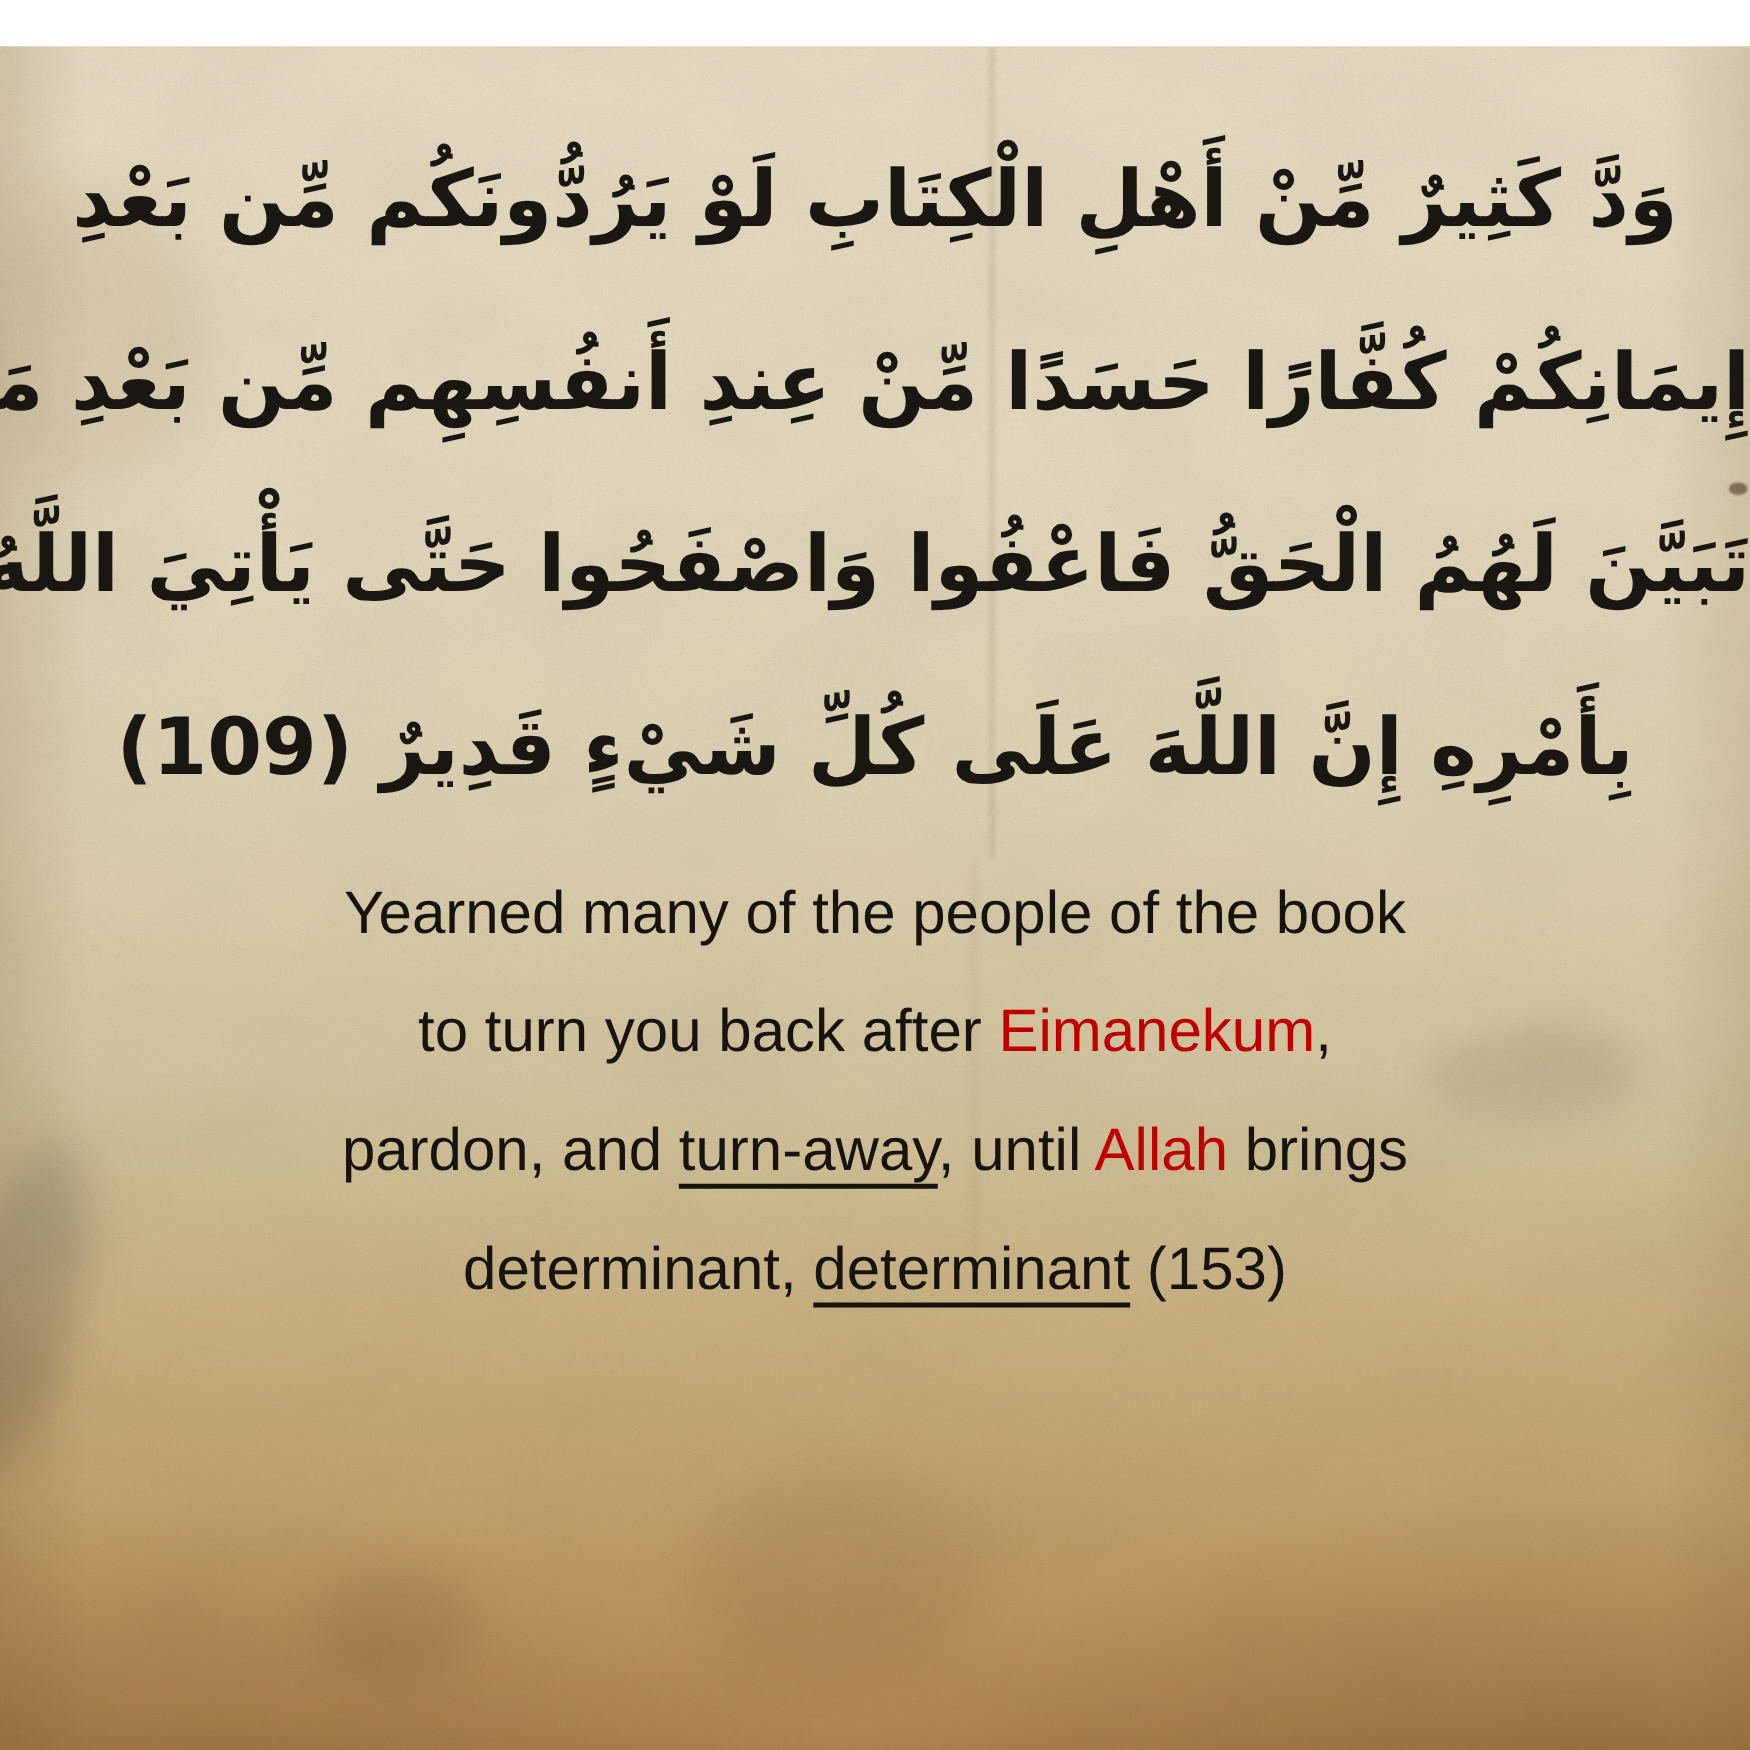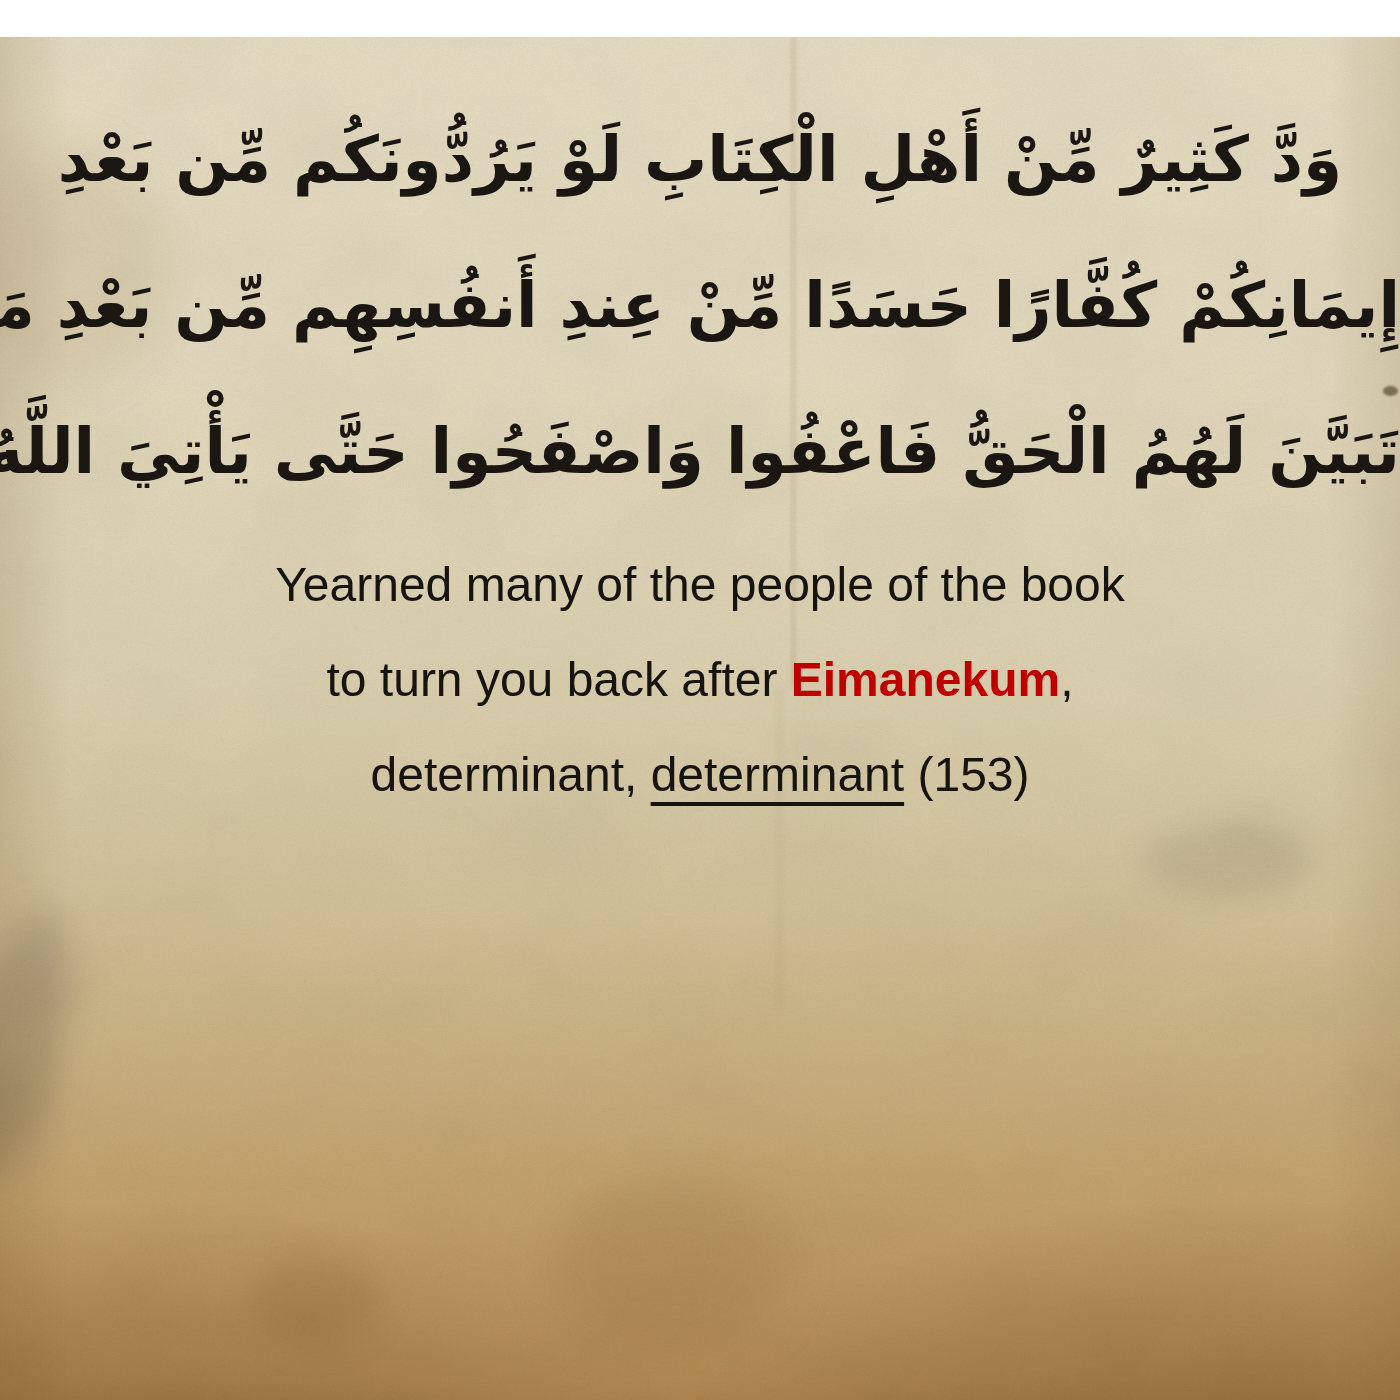--- a/index.html
+++ b/index.html
@@ -83,21 +83,21 @@
   .english-translation {
     margin-top: 12px;
     text-align: center;
     font-family: "Liberation Sans", "DejaVu Sans", sans-serif;
     font-size: 48px;
     line-height: 95px;
     color: #17130e;
   }
   .translation-line { white-space: nowrap; }
   .seg-normal { color: #17130e; }
-  .seg-red    { color: #c00000; font-weight: bold; }
+  .seg-red    { color: #c00000; font-weight: normal; }
   .seg-underline {
     color: #17130e;
     text-decoration: underline;
     text-underline-offset: 11px;
     text-decoration-thickness: 4px;
   }
 </style>
 </head>
 <body>
 
@@ -129,22 +129,24 @@
       <rect width="1400" height="1400" filter="url(#blotch)" opacity="0.10" style="mix-blend-mode:multiply"></rect>
     </svg>
   </div>
 
   <div class="content">
 
     <div class="arabic-verse" dir="rtl" lang="ar">
       <div class="arabic-line">وَدَّ كَثِيرٌ مِّنْ أَهْلِ الْكِتَابِ لَوْ يَرُدُّونَكُم مِّن بَعْدِ</div>
       <div class="arabic-line">إِيمَانِكُمْ كُفَّارًا حَسَدًا مِّنْ عِندِ أَنفُسِهِم مِّن بَعْدِ مَا</div>
       <div class="arabic-line">تَبَيَّنَ لَهُمُ الْحَقُّ فَاعْفُوا وَاصْفَحُوا حَتَّى يَأْتِيَ اللَّهُ</div>
+      <div class="arabic-line">بِأَمْرِهِ إِنَّ اللَّهَ عَلَى كُلِّ شَيْءٍ قَدِيرٌ (109)</div>
     </div>
 
     <div class="english-translation" lang="en">
       <div class="translation-line"><span class="seg-normal">Yearned many of the people of the book</span></div>
       <div class="translation-line"><span class="seg-normal">to turn you back after </span><span class="seg-red">Eimanekum</span><span class="seg-normal">,</span></div>
+      <div class="translation-line"><span class="seg-normal">pardon, and </span><span class="seg-underline">turn-away</span><span class="seg-normal">, until </span><span class="seg-red">Allah</span><span class="seg-normal"> brings</span></div>
       <div class="translation-line"><span class="seg-normal">determinant, </span><span class="seg-underline">determinant</span><span class="seg-normal"> (153)</span></div>
     </div>
 
   </div>
 </div>
 
 </body></html>

